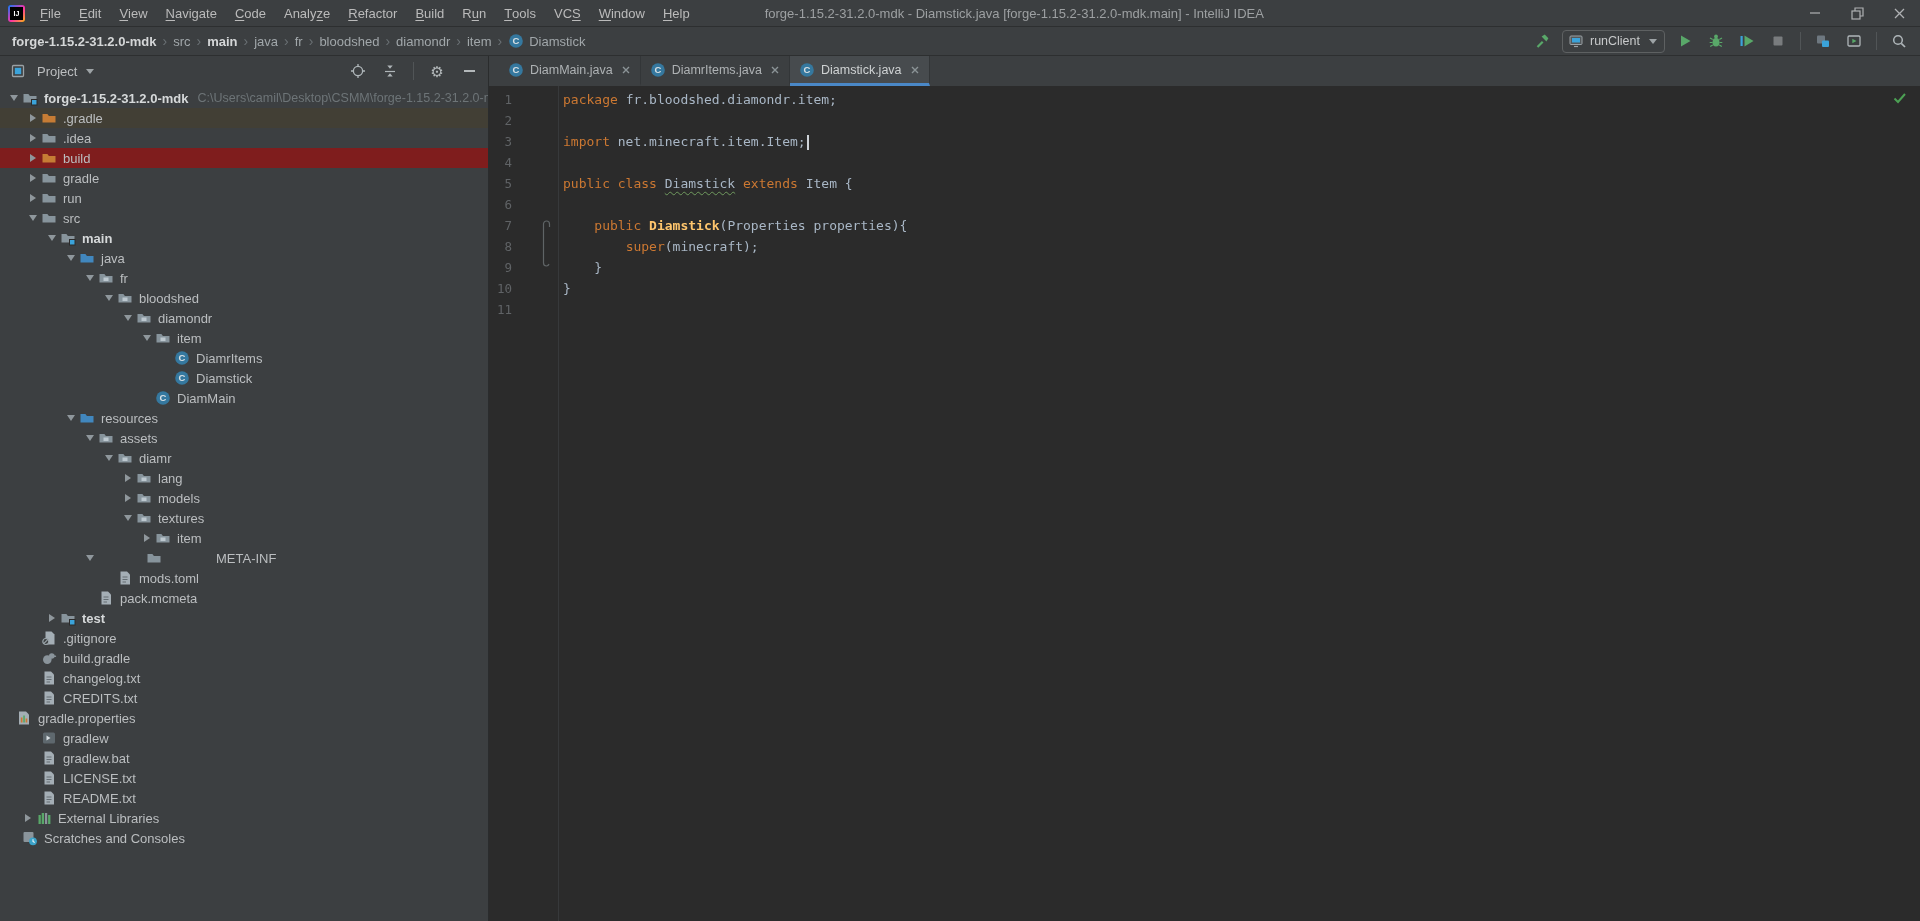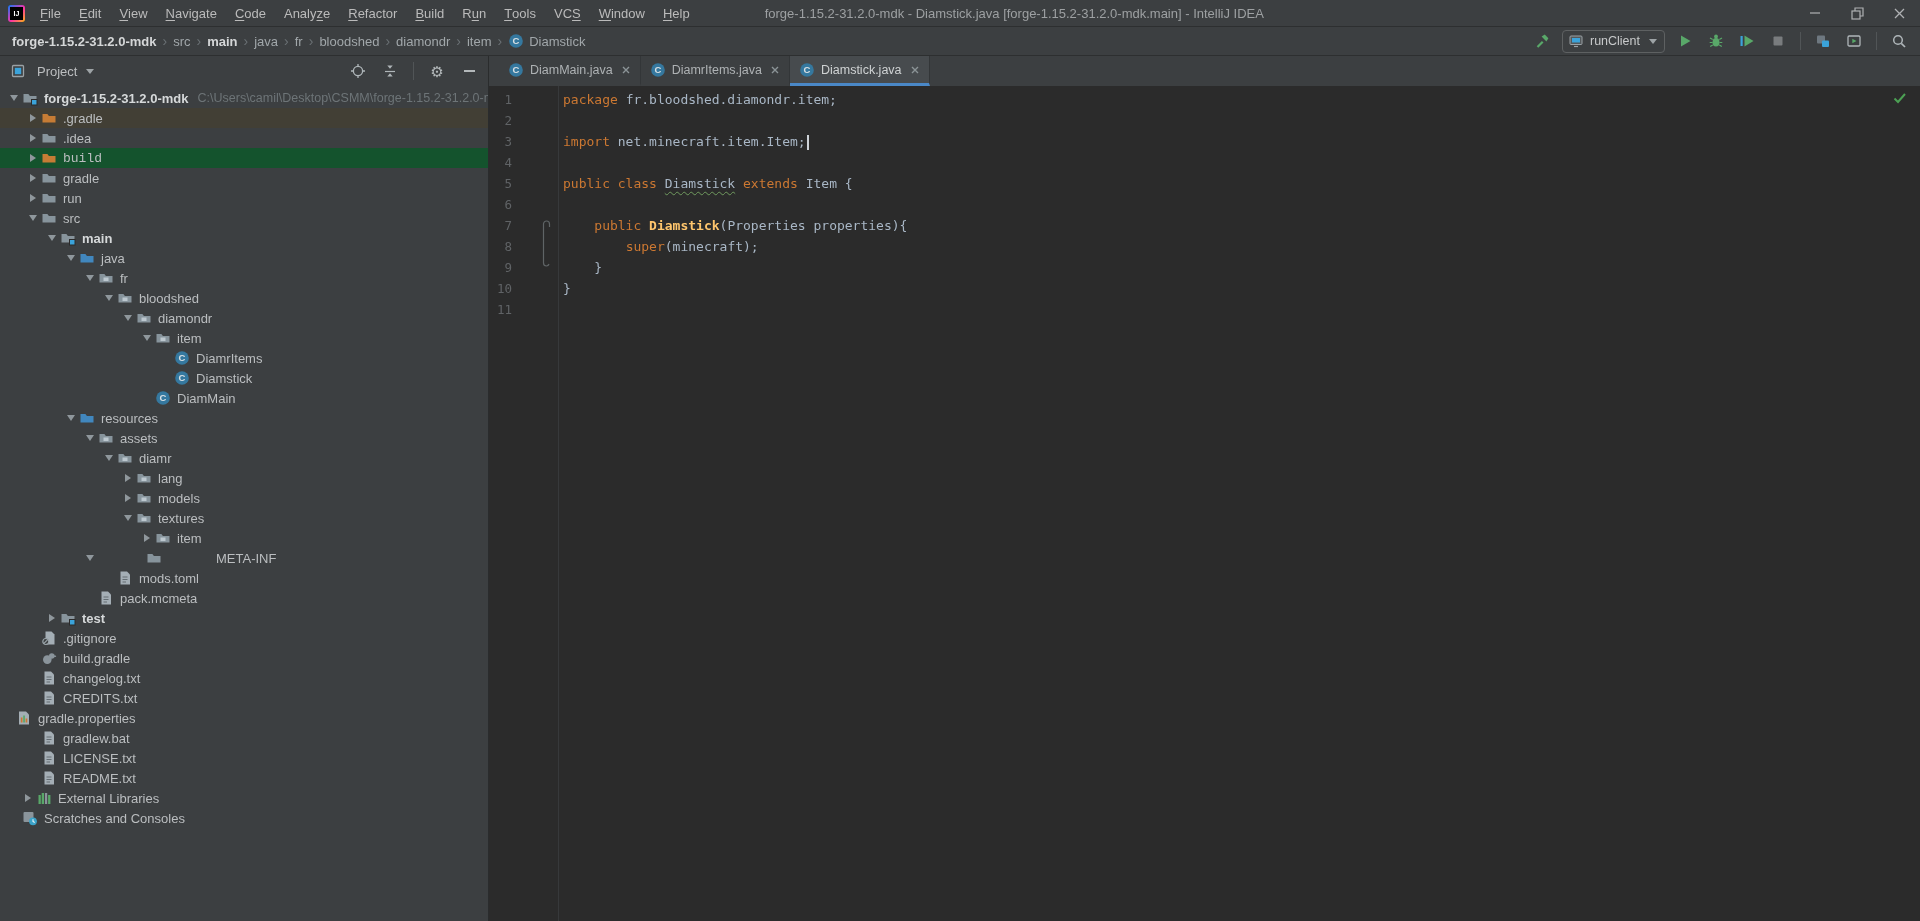--- a/index.html
+++ b/index.html
@@ -43,21 +43,21 @@
                   color:#BCBEC0; font-size:13px; gap:7px; }
   .panel-header .ph-caret { width:0;height:0;border-left:4px solid transparent;border-right:4px solid transparent;
                   border-top:5px solid #9DA3A6; margin-left:2px;}
   .ph-right { margin-left:auto; display:flex; align-items:center; gap:10px; }
   .gear-glyph { font-size:15px; color:#B3B8BA; line-height:1; }
   .minus-glyph { width:11px; height:2px; background:#B3B8BA; }
 
   .tree { flex:1; overflow:hidden; padding-top:2px; font-size:13px; color:#BBBEC0; }
   .tree-row { height:20px; display:flex; align-items:center; white-space:nowrap; }
   .tree-row.hl-weak { background:#423F35; }
-  .tree-row.hl-strong { background:#14532d;font-family:Liberation Mono, monospace; }
+  .tree-row.hl-strong { background:#7f1d1d; }
   .chev { width:16px; flex:none; display:flex; align-items:center; justify-content:center; }
   .chev i { display:block; }
   .chev .c-closed { width:0;height:0;border-left:6px solid #8F979C;border-top:4px solid transparent;border-bottom:4px solid transparent; }
   .chev .c-open { width:0;height:0;border-top:6px solid #8F979C;border-left:4px solid transparent;border-right:4px solid transparent; }
   .ticon { width:20px; flex:none; display:flex; align-items:center; justify-content:flex-start; }
   .t-label { padding-left:2px; }
   .t-label.bold { color:#D6D9DA; font-weight:bold; }
   .t-suffix { color:#6D7477; margin-left:9px; font-size:12.5px; }
 
   
@@ -617,20 +617,30 @@
                 <rect x="7.2" y="5.5" width="1.7" height="7" fill="#59A869"></rect>
                 <rect x="9.6" y="8.5" width="1.7" height="4" fill="#CC7832"></rect>
               </svg>
             </span>
             <span class="t-label">gradle.properties</span>
           </div>
           <div class="tree-row" style="padding-left: 25px;">
             <span class="chev"></span>
             <span class="ticon">
               <svg width="16" height="16" viewBox="0 0 16 16" xmlns="http://www.w3.org/2000/svg">
+                <rect x="2" y="2.5" width="12" height="11" rx="1.5" fill="#5E686E"></rect>
+                <polygon points="5.5,5.5 9.5,8 5.5,10.5" fill="#D7DEE2"></polygon>
+              </svg>
+            </span>
+            <span class="t-label">gradlew</span>
+          </div>
+          <div class="tree-row" style="padding-left: 25px;">
+            <span class="chev"></span>
+            <span class="ticon">
+              <svg width="16" height="16" viewBox="0 0 16 16" xmlns="http://www.w3.org/2000/svg">
                 <path d="M3.5 1.5h6.5l3 3v10H3.5z" fill="#A4AEB5"></path>
                 <rect x="5.5" y="6.5" width="5" height="1" fill="#646D73"></rect>
                 <rect x="5.5" y="9" width="5" height="1" fill="#646D73"></rect>
                 <rect x="5.5" y="11.5" width="3.5" height="1" fill="#646D73"></rect>
               </svg>
             </span>
             <span class="t-label">gradlew.bat</span>
           </div>
           <div class="tree-row" style="padding-left: 25px;">
             <span class="chev"></span>

